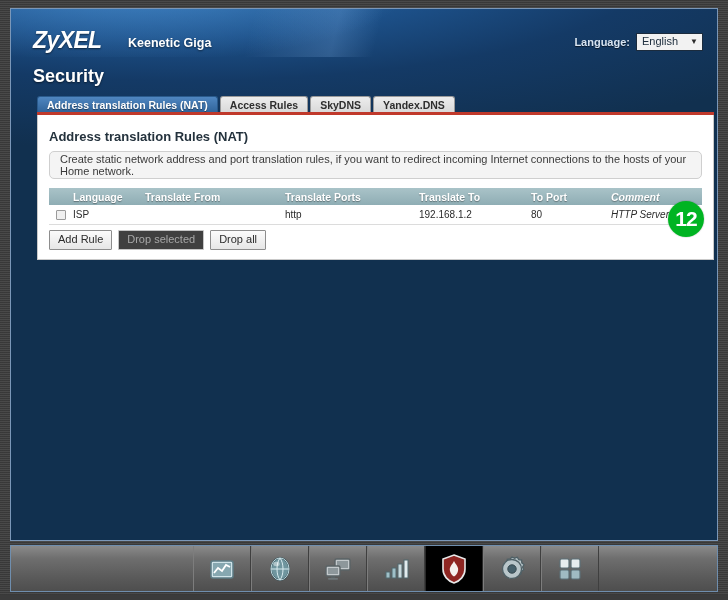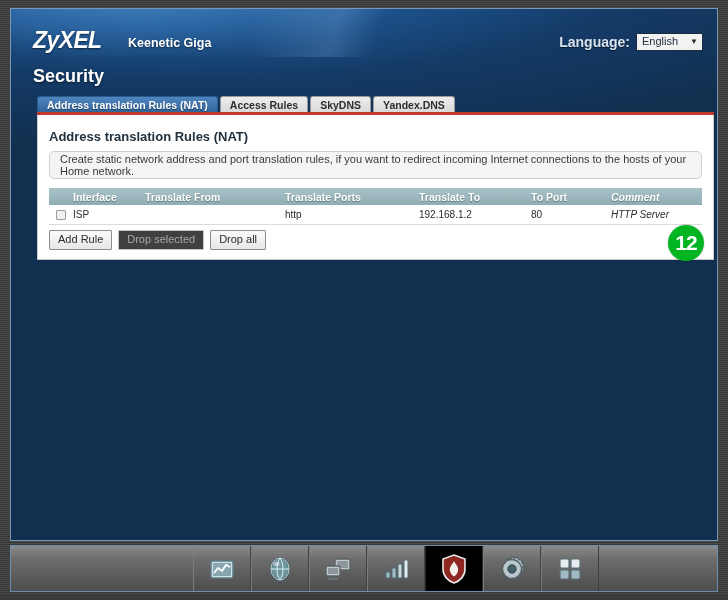--- a/index.html
+++ b/index.html
@@ -38,21 +38,21 @@
     color:#fff;font-size:23px;font-weight:bold;font-style:italic;
     letter-spacing:-.6px;
     text-shadow:0 1px 2px rgba(0,0,0,.55);
   }
   .model{
     position:absolute;left:117px;top:27px;
     color:#ffffff;font-size:12.5px;font-weight:bold;
     text-shadow:0 1px 2px rgba(0,0,0,.5);
   }
   .lang-wrap{position:absolute;right:14px;top:24px;display:flex;align-items:center;gap:6px;}
-  .lang-label{color:#d7e4f2;font-size:14px;font-weight:bold;text-shadow:0 1px 1px rgba(0,0,0,.6);}
+  .lang-label{color:#d7e4f2;font-size:11px;font-weight:bold;text-shadow:0 1px 1px rgba(0,0,0,.6);}
   .lang-select{
     background:#f2f2f2;border:1px solid #1b2b3d;
     font-size:11px;color:#20303f;
     padding:1px 4px 2px 5px;
     display:flex;align-items:center;gap:12px;
     line-height:13px;
   }
   .lang-caret{font-size:8px;color:#2b2b2b;}
   .pagetitle{
     position:absolute;left:22px;top:57px;
@@ -126,21 +126,21 @@
   .btn{
     font-size:11px;color:#2b2b2b;
     background:linear-gradient(180deg,#fbfbfb 0%,#e6e6e6 100%);
     border:1px solid #8d8d8d;border-radius:1px;
     padding:2px 8px 3px;
     line-height:13px;
     cursor:pointer;
   }
   .btn.disabled{color:#a8a8a8;border-color:#c6c6c6;background:#404040;cursor:default;}
   .badge{
-    position:absolute;left:657px;top:216px;
+    position:absolute;left:657px;top:192px;
     width:36px;height:36px;border-radius:50%;
     background:#00b422;
     display:flex;align-items:center;justify-content:center;
     color:#ffffff;font-size:21px;font-weight:bold;
     box-shadow:0 0 0 1px rgba(0,0,0,.08);
     letter-spacing:-1px;
   }
   .taskbar{
     position:absolute;left:10px;top:545px;width:708px;height:47px;
     border:1px solid #6f8eae;box-sizing:border-box;
@@ -185,21 +185,21 @@
     </div>
     <div class="tabrule"></div>
 
     <div class="panel">
       <div class="panel-title">Address translation Rules (NAT)</div>
       <div class="note">Create static network address and port translation rules, if you want to redirect incoming Internet connections to the hosts of your Home network.</div>
 
       <div class="tbl">
         <div class="thead">
           <div class="c0"></div>
-          <div class="c1">Interface</div>
+          <div class="c1">Language</div>
           <div class="c2">Translate From</div>
           <div class="c3">Translate Ports</div>
           <div class="c4">Translate To</div>
           <div class="c5">To Port</div>
           <div class="c6">Comment</div>
         </div>
         <div class="trow">
           <div class="c0">
             <span class="cbx"></span>
           </div>

